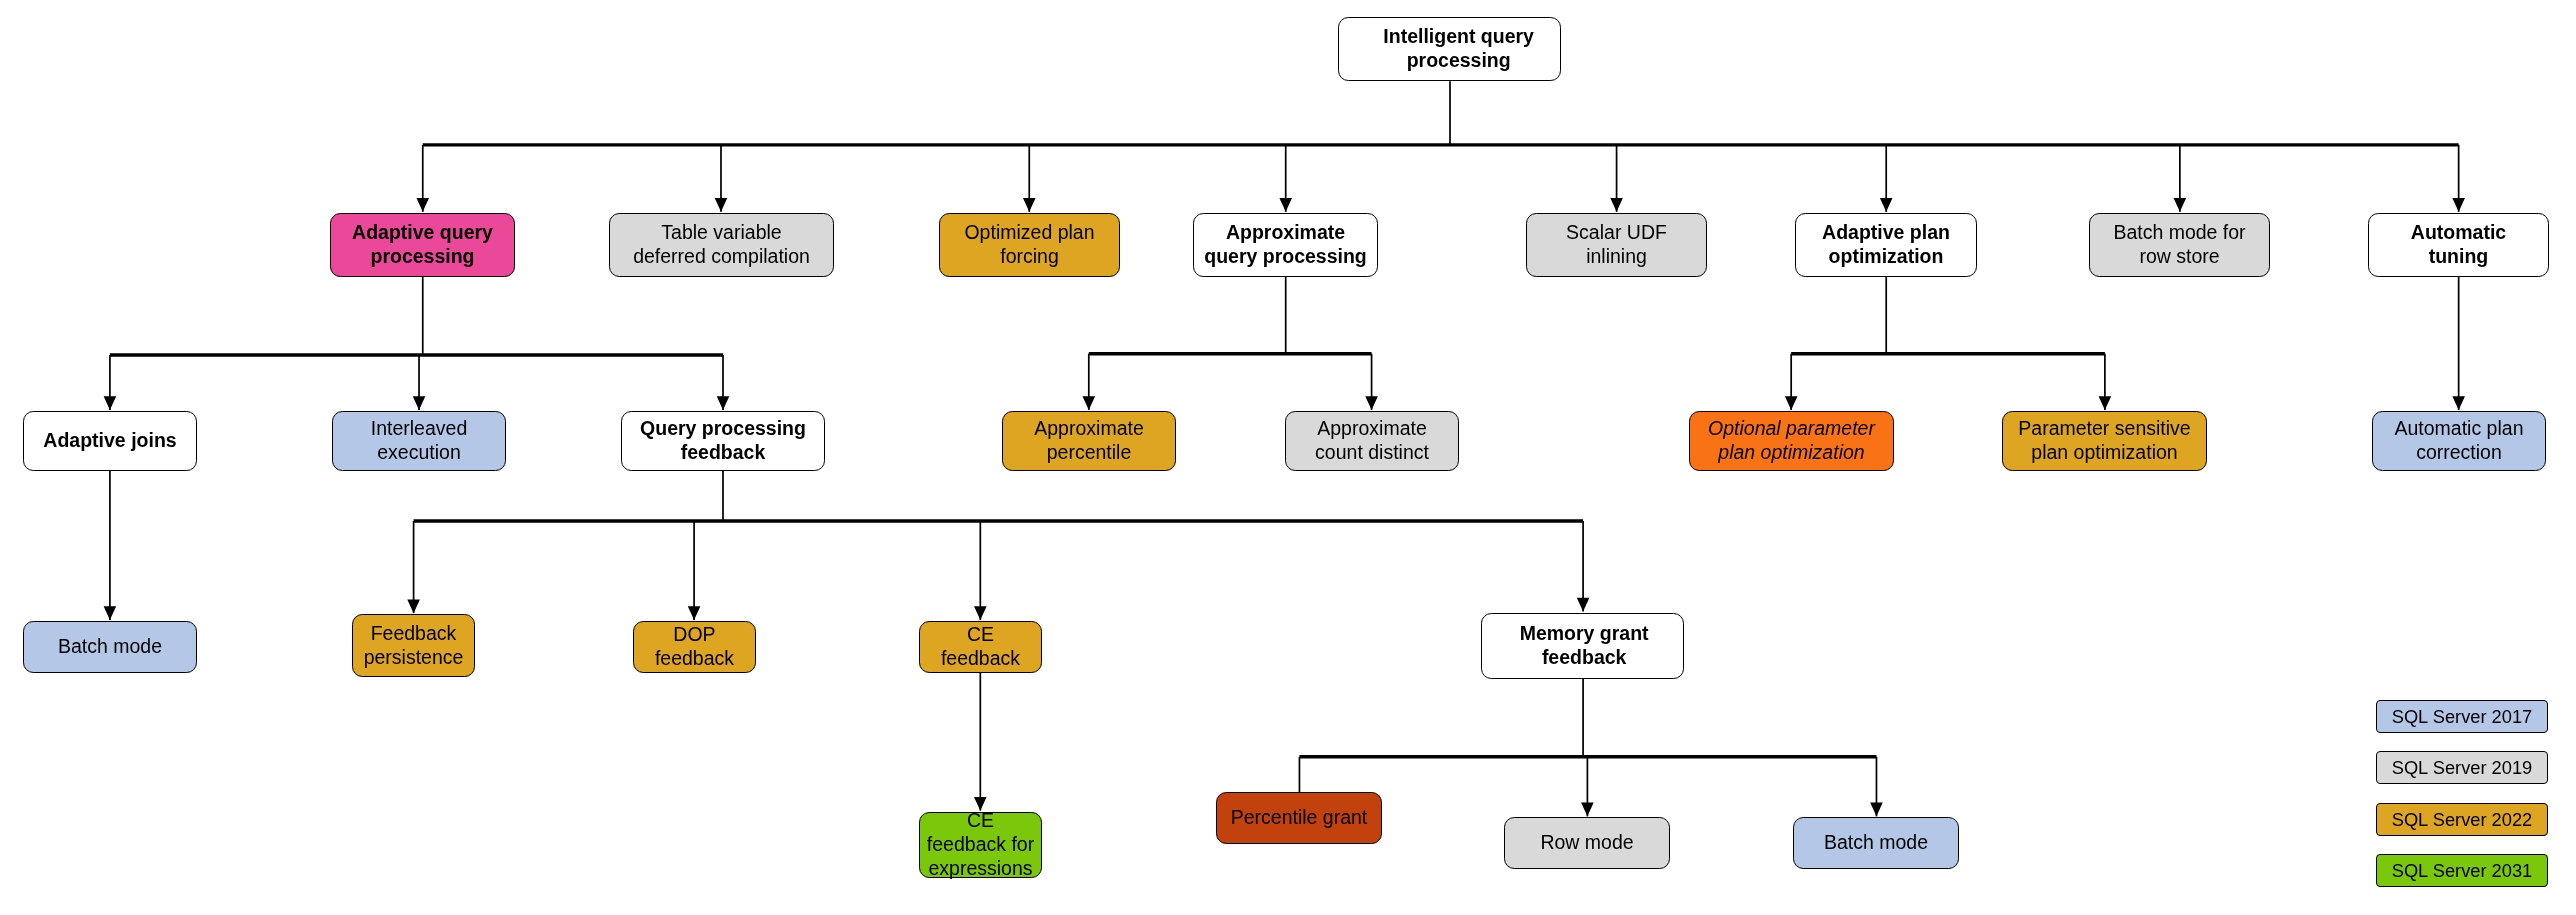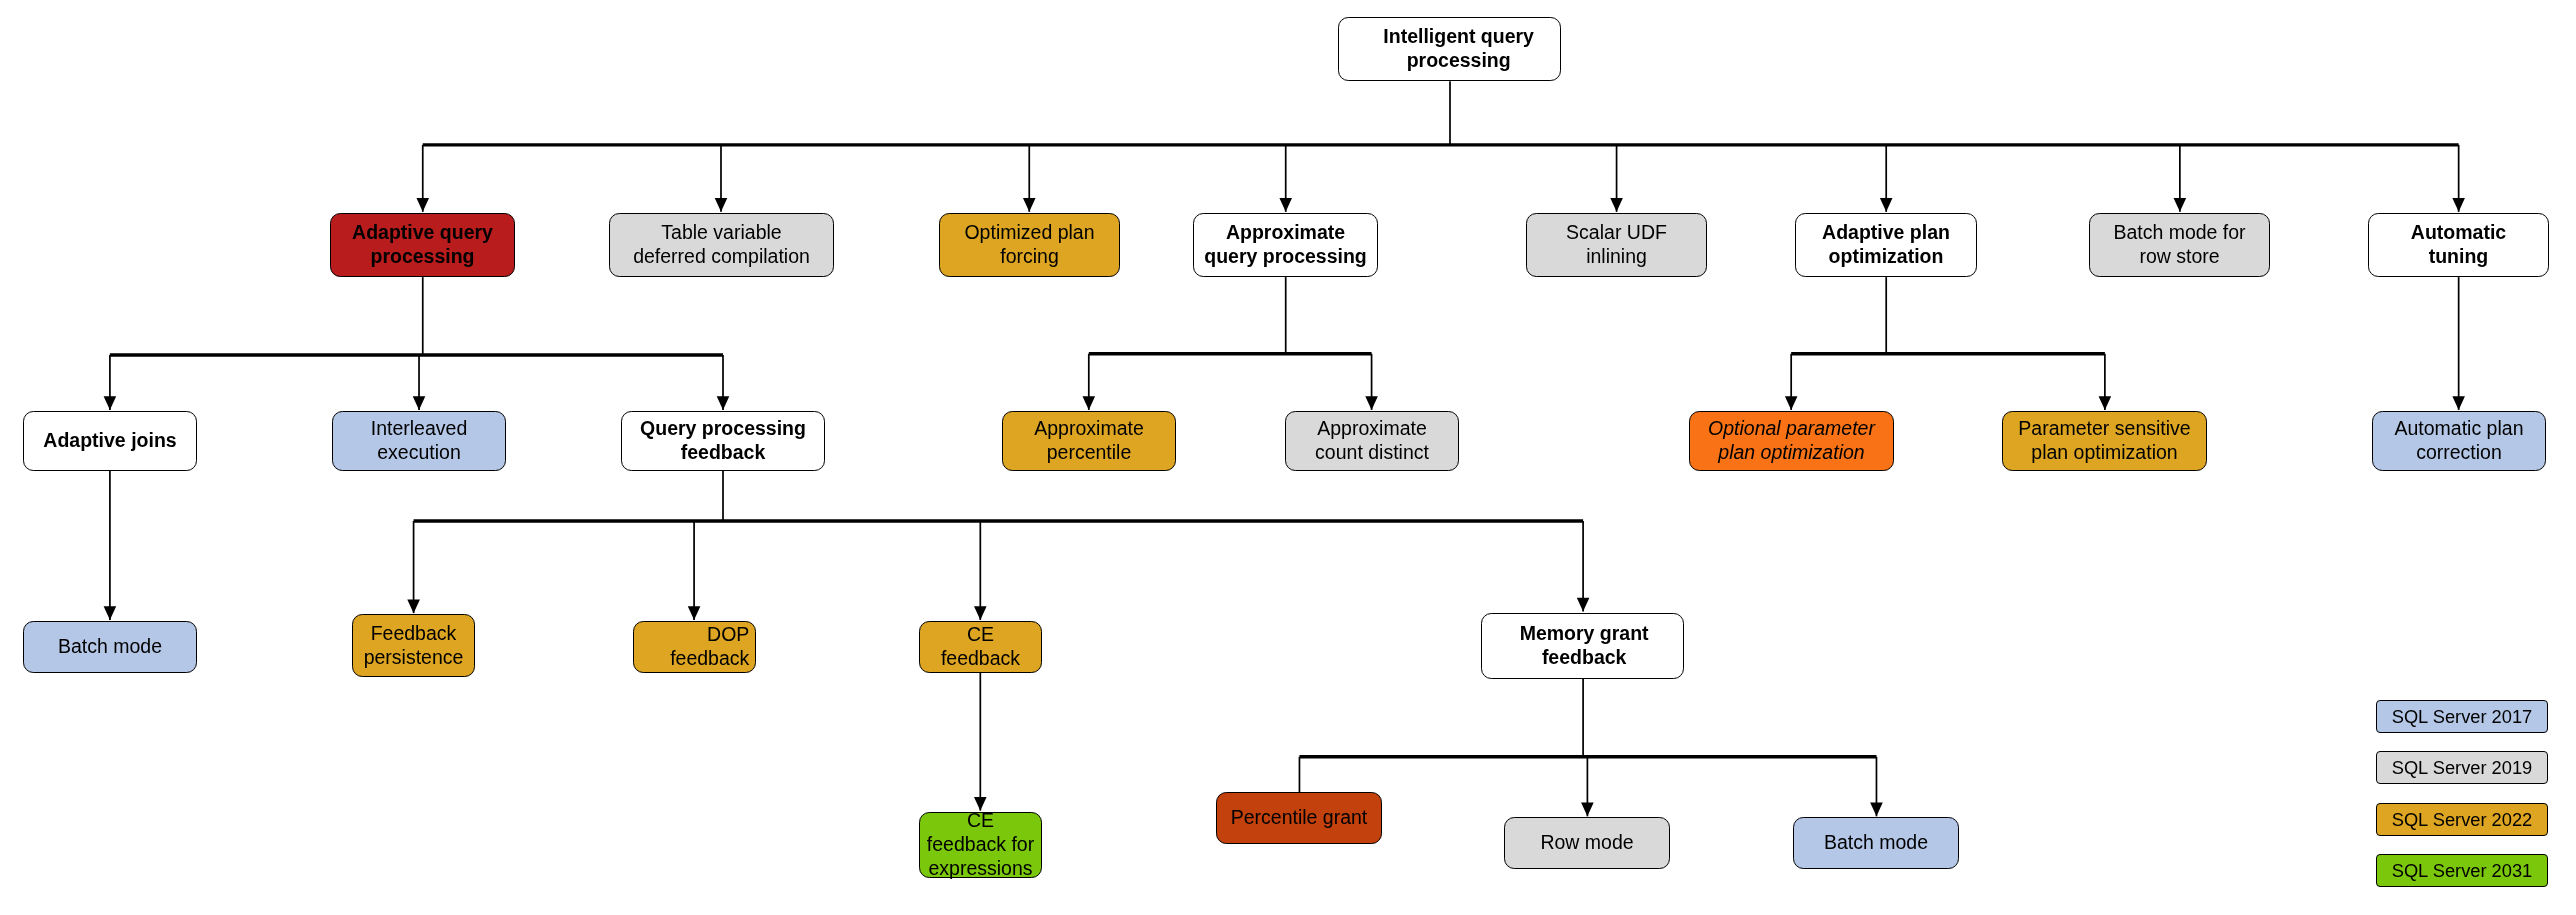--- a/index.html
+++ b/index.html
@@ -117,21 +117,21 @@
       <line x1="2270" y1="1322" x2="2270" y2="1426" stroke="#000000" stroke-width="3" stroke-linecap="butt"></line>
       <polygon points="2259,1402 2281,1402 2270,1426" fill="#000000"></polygon>
       <line x1="2773" y1="1322" x2="2773" y2="1426" stroke="#000000" stroke-width="3" stroke-linecap="butt"></line>
       <polygon points="2762,1402 2784,1402 2773,1426" fill="#000000"></polygon>
       <line x1="3278" y1="1322" x2="3278" y2="1426" stroke="#000000" stroke-width="3" stroke-linecap="butt"></line>
       <polygon points="3267,1402 3289,1402 3278,1426" fill="#000000"></polygon>
     </svg>
   <div id="node-layer">
       <div class="node bold" style="left: 1338px; top: 17px; width: 223px; height: 64px; background: rgb(255, 255, 255); padding-left: 24px;">Intelligent query
 processing</div>
-      <div class="node bold" style="left: 330px; top: 213px; width: 185px; height: 64px; background: #b91c1c;">Adaptive query
+      <div class="node bold" style="left: 330px; top: 213px; width: 185px; height: 64px; background: #ec4899;">Adaptive query
 processing</div>
       <div class="node" style="left: 609px; top: 213px; width: 225px; height: 64px; background: rgb(217, 217, 217);">Table variable
 deferred compilation</div>
       <div class="node" style="left: 939px; top: 213px; width: 181px; height: 64px; background: rgb(221, 165, 34);">Optimized plan
 forcing</div>
       <div class="node bold" style="left: 1193px; top: 213px; width: 185px; height: 64px; background: rgb(255, 255, 255);">Approximate
 query processing</div>
       <div class="node" style="left: 1526px; top: 213px; width: 181px; height: 64px; background: rgb(217, 217, 217);">Scalar UDF
 inlining</div>
       <div class="node bold" style="left: 1795px; top: 213px; width: 182px; height: 64px; background: rgb(255, 255, 255);">Adaptive plan
@@ -151,21 +151,21 @@
 count distinct</div>
       <div class="node" style="left: 1689px; top: 411px; width: 205px; height: 60px; background: #f97316; font-style: italic;">Optional parameter
 plan optimization</div>
       <div class="node" style="left: 2002px; top: 411px; width: 205px; height: 60px; background: rgb(221, 165, 34);">Parameter sensitive
 plan optimization</div>
       <div class="node" style="left: 2372px; top: 411px; width: 174px; height: 60px; background: rgb(180, 199, 231);">Automatic plan
 correction</div>
       <div class="node" style="left: 23px; top: 621px; width: 174px; height: 52px; background: rgb(180, 199, 231);">Batch mode</div>
       <div class="node" style="left: 352px; top: 614px; width: 123px; height: 63px; background: rgb(221, 165, 34);">Feedback
 persistence</div>
-      <div class="node" style="left: 633px; top: 621px; width: 123px; height: 52px; background: rgb(221, 165, 34); text-align: right;">DOP feedback</div>
+      <div class="node" style="left: 633px; top: 621px; width: 123px; height: 52px; background: rgb(221, 165, 34);">DOP feedback</div>
       <div class="node" style="left: 919px; top: 621px; width: 123px; height: 52px; background: rgb(221, 165, 34);">CE feedback</div>
       <div class="node bold" style="left: 1481px; top: 613px; width: 203px; height: 66px; background: rgb(255, 255, 255); padding-left: 9px;">Memory grant
 feedback</div>
       <div class="node" style="left: 919px; top: 812px; width: 123px; height: 66px; background: rgb(122, 199, 12);">CE feedback for
 expressions</div>
       <div class="node" style="left: 1216px; top: 792px; width: 166px; height: 52px; background: #c2410c;">Percentile grant</div>
       <div class="node" style="left: 1504px; top: 817px; width: 166px; height: 52px; background: rgb(217, 217, 217);">Row mode</div>
       <div class="node" style="left: 1793px; top: 817px; width: 166px; height: 52px; background: rgb(180, 199, 231);">Batch mode</div>
     </div>
   <div id="legend-layer">

